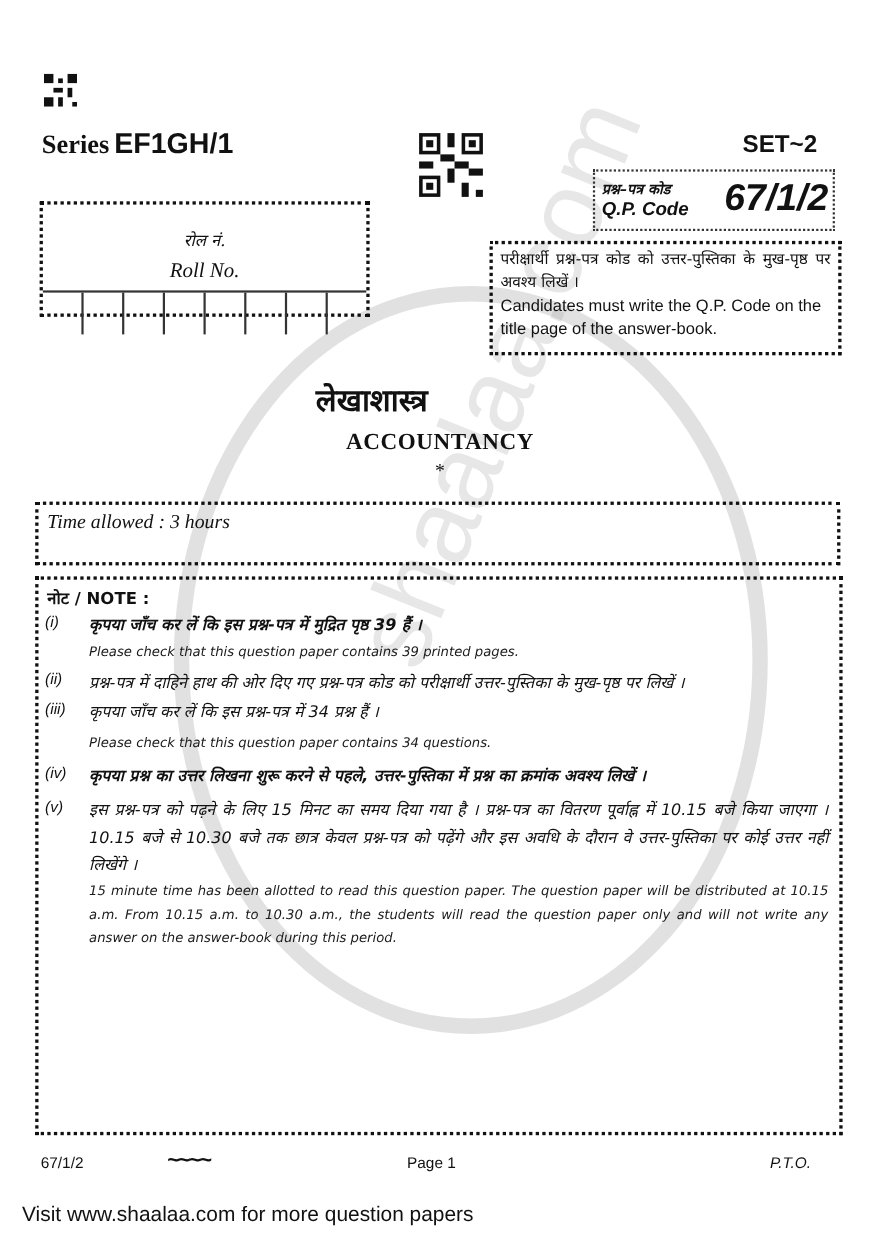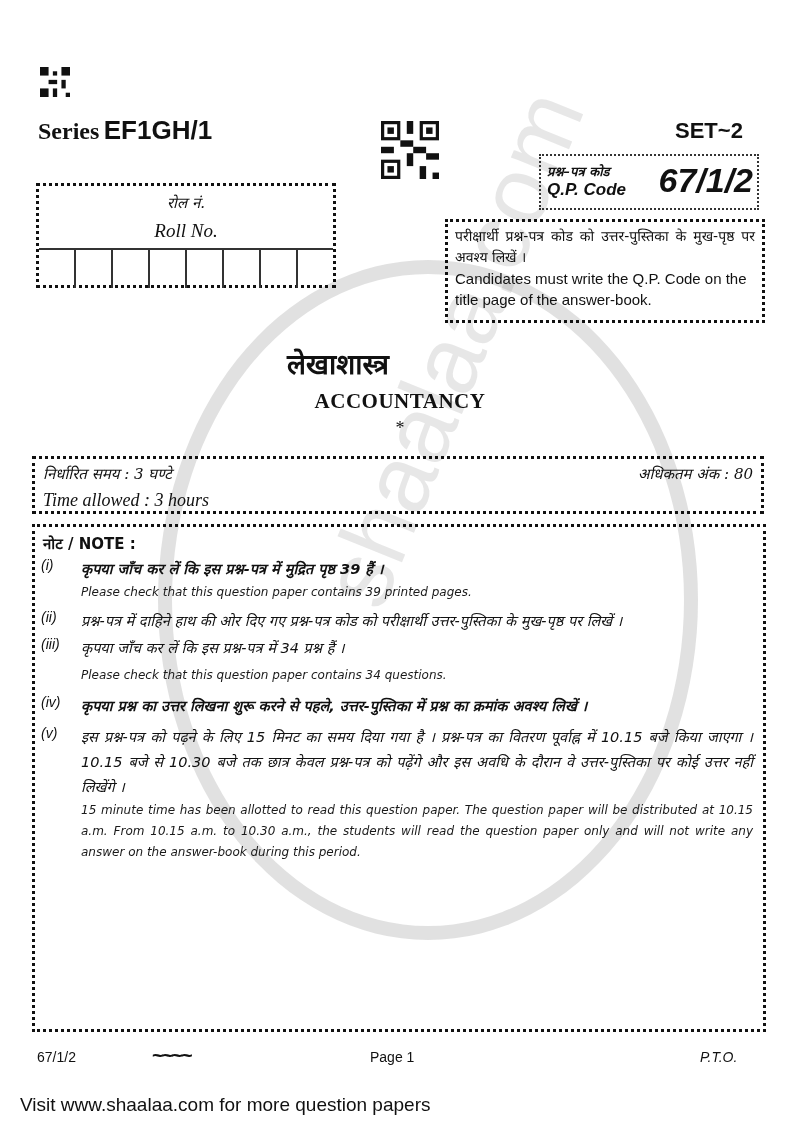--- a/index.html
+++ b/index.html
@@ -80,21 +80,21 @@
       <rect x="7" y="5" width="2" height="1" fill="#111"></rect>
       <rect x="6" y="7" width="1" height="2" fill="#111"></rect>
       <rect x="8" y="8" width="1" height="1" fill="#111"></rect>
       <rect x="0" y="4" width="2" height="1" fill="#111"></rect>
   </svg>
 </div>
 
 <div class="abs set" style="left:675px;top:118px;">SET~2</div>
 
 <div class="abs dotbox" style="left:36px;top:183px;width:300px;height:105px;">
-  <div class="roll-hi" style="margin-top:6px;">रोल नं.</div>
+  <div class="roll-hi" style="margin-top:22px;">रोल नं.</div>
   <div class="roll-en" style="margin-top:8px;">Roll No.</div>
   <div class="roll-cells" style="margin-top:6px;">
     <div></div>
       <div></div>
       <div></div>
       <div></div>
     <div></div>
       <div></div>
       <div></div>
       <div></div>
@@ -112,24 +112,20 @@
 <div class="abs dotbox cand" style="left:445px;top:219px;width:320px;height:104px;padding:4px 7px;">
   <p class="hi">परीक्षार्थी प्रश्न-पत्र कोड को उत्तर-पुस्तिका के मुख-पृष्ठ पर अवश्य लिखें ।</p>
   <p>Candidates must write the Q.P. Code on the title page of the answer-book.</p>
 </div>
 
 <div class="abs title-hi" style="left:0;width:676px;top:344px;">लेखाशास्त्र</div>
 <div class="abs title-en" style="left:0;width:800px;top:389px;">ACCOUNTANCY</div>
 <div class="abs star" style="left:0;width:800px;top:418px;">*</div>
 
 <div class="abs dotbox" style="left:32px;top:456px;width:732px;height:58px;padding-top:2px;">
-  <div class="time-row">
-    <span class="hi">निर्धारित समय : 3 घण्टे</span>
-    <span class="hi">अधिकतम अंक : 80</span>
-  </div>
   <div class="time-row">
     <span>Time allowed : 3 hours</span>
   </div>
 </div>
 
 <div class="abs dotbox" style="left:32px;top:524px;width:734px;height:508px;padding-top:6px;">
   <div class="note-head" style="padding-left:8px;margin-bottom:4px;">नोट / NOTE :</div>
 
   <div class="item" style="margin-bottom:6px;">
     <span class="num">(i)</span>

